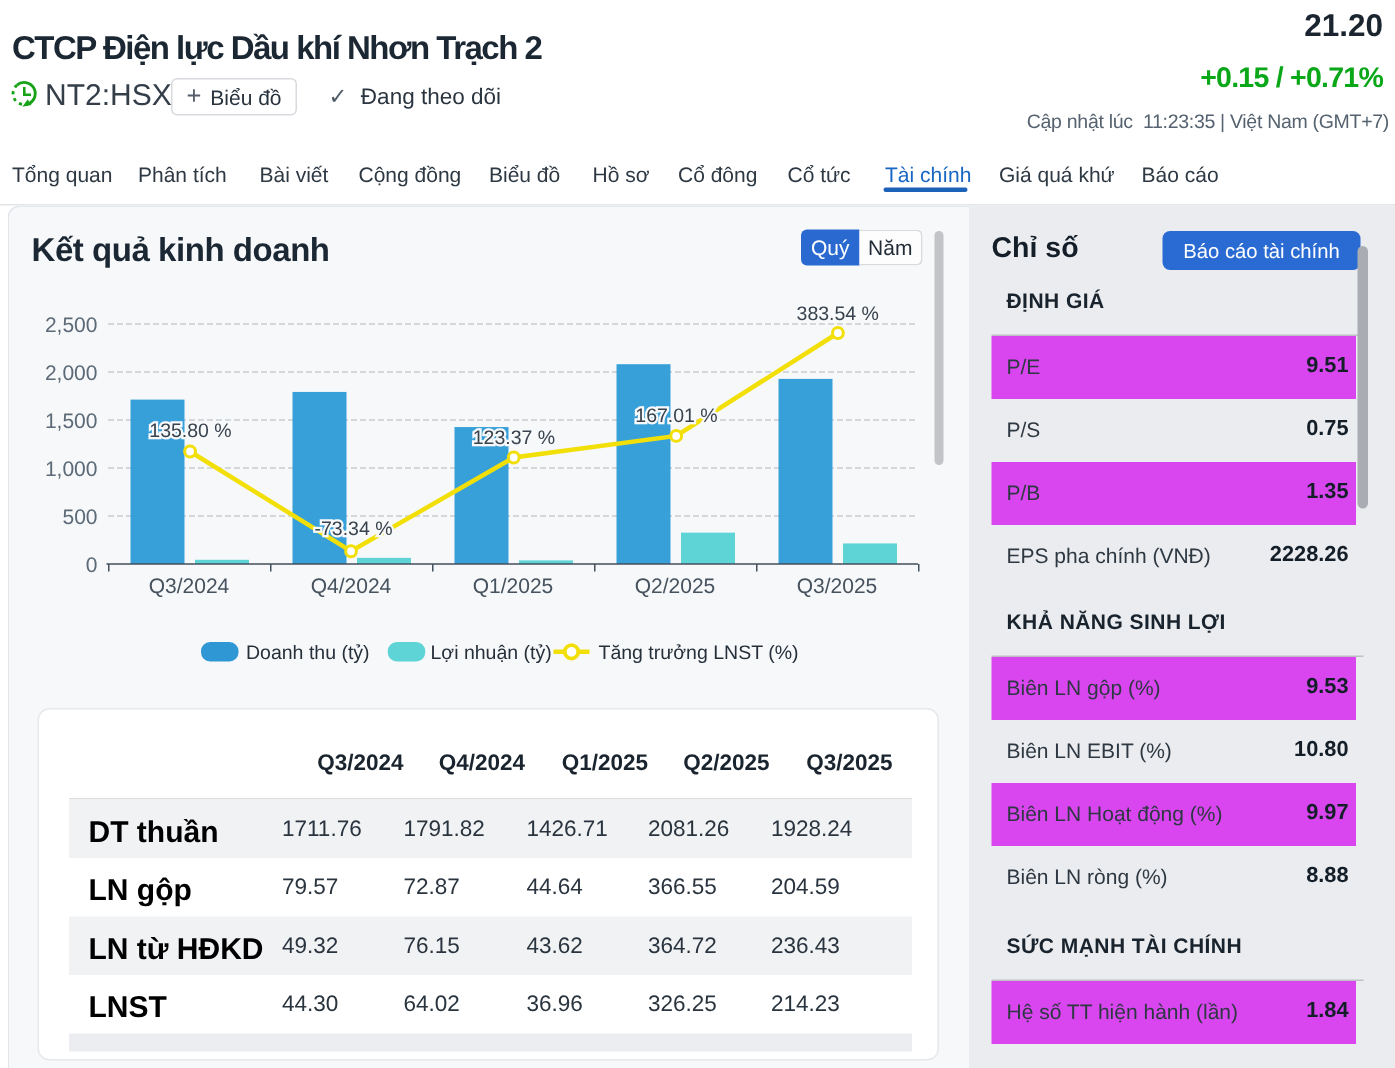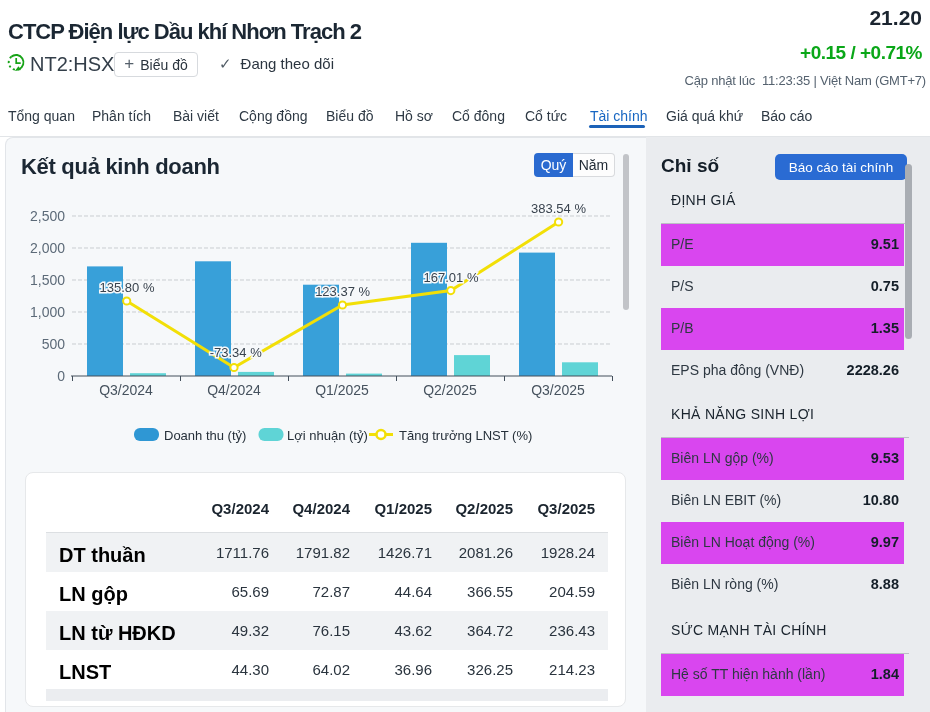--- a/index.html
+++ b/index.html
@@ -36,31 +36,31 @@
      display:flex;align-items:center;justify-content:center;}
   .toggle .n { width:42px; background:#fdfdfd; color:#232d37; border:1px solid #d8dadd; border-left:none;
      border-radius:0 4px 4px 0; display:flex;align-items:center;justify-content:center;}
   .vthumb1 { left:623px; top:154px; width:6px; height:156px; background:#c2c4c8; border-radius:3px; }
 
   
   .tcard { left:25px; top:472px; width:601px; height:235px; background:#fff;
     border:1px solid #e6e8ea; border-radius:8px; overflow:hidden; }
   .trow { position:absolute; left:20px; width:562px; height:39px; }
   .trow .lab { position:absolute; left:13px; top:11px; font-size:20px; font-weight:bold; color:#000000; }
-  .trow .v { position:absolute; top:11px; width:81px; text-align:right; font-size:15px; color:#2a343e; }
+  .trow .v { position:absolute; top:11px; width:81px; font-size:15px; color:#2a343e; }
   .thead { position:absolute; left:20px; top:0; width:562px; height:60px; border-bottom:1px solid #dcdfe2;}
   .thead .v { position:absolute; top:27px; width:81px; text-align:right; font-size:15px; font-weight:bold; color:#1a242e;}
   .gray { background:#f0f2f4; }
   .hscroll { position:absolute; left:20px; top:216px; width:562px; height:12px; background:#ebedf0; }
 
   
   .panel { left:646px; top:137px; width:284px; height:575px; background:#eaecef; }
   .pbtn { left:775px; top:154px; width:132px; height:26px; background:#2a6bd3; color:#fff;
     border-radius:5px; font-size:13.5px; display:flex; align-items:center; justify-content:center; }
-  .sect { position:absolute; left:671px; font-size:14px; font-weight:normal; color:#19232d; letter-spacing:.3px;}
+  .sect { position:absolute; left:671px; font-size:14px; font-weight:bold; color:#19232d; letter-spacing:.3px;}
   .prow { position:absolute; left:661px; width:243px; height:42px; }
   .prow.g { background:#d946ef; }
   .prow .l { position:absolute; left:10px; top:12px; font-size:14px; color:#2e3842; }
   .prow .r { position:absolute; right:5px; top:12px; font-size:14.5px; font-weight:bold; color:#141e28; }
   .pline { position:absolute; left:661px; width:248px; height:1px; background:#bcc0c5; }
   .vthumb2 { left:905px; top:164px; width:7px; height:175px; background:#a9adb3; border-radius:3.5px; }
 </style>
 </head>
 <body>
 
@@ -195,21 +195,21 @@
     <div class="trow gray" style="top:60px">
       <span class="lab">DT thuần</span>
       <span class="v" style="left:142px">1711.76</span>
       <span class="v" style="left:223px">1791.82</span>
       <span class="v" style="left:305px">1426.71</span>
       <span class="v" style="left:386px">2081.26</span>
       <span class="v" style="left:468px">1928.24</span>
     </div>
     <div class="trow" style="top:99px">
       <span class="lab">LN gộp</span>
-      <span class="v" style="left:142px">65.69</span>
+      <span class="v" style="left:142px">79.57</span>
       <span class="v" style="left:223px">72.87</span>
       <span class="v" style="left:305px">44.64</span>
       <span class="v" style="left:386px">366.55</span>
       <span class="v" style="left:468px">204.59</span>
     </div>
     <div class="trow gray" style="top:138px">
       <span class="lab">LN từ HĐKD</span>
       <span class="v" style="left:142px">49.32</span>
       <span class="v" style="left:223px">76.15</span>
       <span class="v" style="left:305px">43.62</span>
@@ -239,21 +239,21 @@
   </div>
   <div class="prow" style="top:266px">
     <span class="l">P/S</span>
     <span class="r">0.75</span>
   </div>
   <div class="prow g" style="top:308px">
     <span class="l">P/B</span>
     <span class="r">1.35</span>
   </div>
   <div class="prow" style="top:350px">
-    <span class="l">EPS pha đông (VNĐ)</span>
+    <span class="l">EPS pha chính (VNĐ)</span>
     <span class="r">2228.26</span>
   </div>
 
   <div class="sect" style="top:406px">KHẢ NĂNG SINH LỢI</div>
   <div class="pline" style="top:437px"></div>
   <div class="prow g" style="top:438px">
     <span class="l">Biên LN gộp (%)</span>
     <span class="r">9.53</span>
   </div>
   <div class="prow" style="top:480px">

